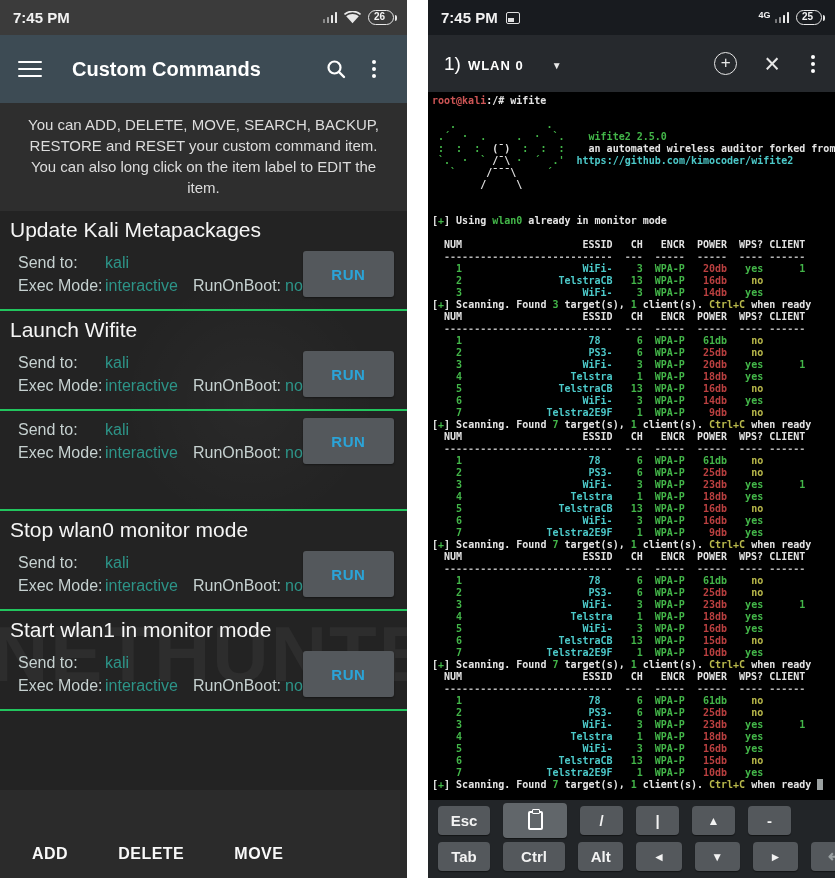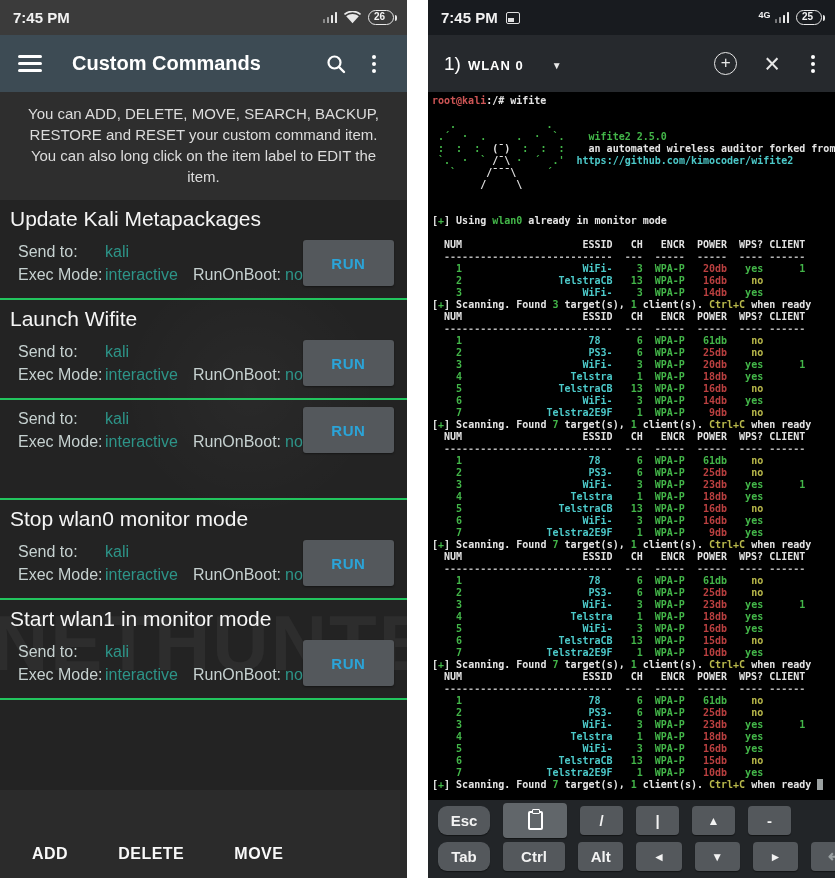--- a/index.html
+++ b/index.html
@@ -12,21 +12,21 @@
   .l-status { height: 35px; background: #3b3b3b; color: #f2f2f2; display: flex; align-items: center; padding: 0 13px; font-size: 15px; font-weight: bold; flex: none; }
   .status-right { margin-left: auto; display: flex; align-items: center; gap: 7px; }
   .sig { display: flex; align-items: flex-end; gap: 1.5px; height: 11px; }
   .sig i { width: 2.5px; background: #e8e8e8; border-radius: 0.5px; }
   .sig i:nth-child(1){height:4px;opacity:.45} .sig i:nth-child(2){height:6px;opacity:.6}
   .sig i:nth-child(3){height:8px} .sig i:nth-child(4){height:11px}
   .batt { position: relative; border: 1.5px solid #e8e8e8; border-radius: 8px; height: 15px; min-width: 26px; font-size: 10px; font-weight: bold; line-height: 12px; padding: 0 5px; color: #f2f2f2; }
   .batt::after { content:""; position:absolute; right:-4px; top:4px; width:2.5px; height:6px; background:#e8e8e8; border-radius:0 2px 2px 0; }
   .net4g { font-size: 9px; font-weight: bold; letter-spacing: 0; margin-right: -3px; transform: translateY(-3px); }
 
-  .l-header { height: 57px; background: var(--appbar); display: flex; align-items: center; padding: 12px 18px; flex: none; }
+  .l-header { height: 68px; background: var(--appbar); display: flex; align-items: center; padding: 12px 18px; flex: none; }
   .hamburger { width: 24px; height: 17px; display: flex; flex-direction: column; justify-content: space-between; cursor: pointer; }
   .hamburger i { height: 2.8px; background: #fff; border-radius: 2px; }
   .l-title { color: #fff; font-size: 20px; font-weight: bold; margin-left: 30px; margin-right: auto; }
   .icon-btn { display: flex; align-items: center; justify-content: center; width: 30px; height: 30px; cursor: pointer; }
   .vdots { display: flex; flex-direction: column; gap: 3px; }
   .vdots i { width: 4px; height: 4px; background: #fff; border-radius: 50%; }
 
   .l-info { background: #2e2e2e; color: #dcdcdc; font-size: 15px; line-height: 21px; text-align: center; padding: 11px 16px 13px; flex: none; }
 
   .l-list { background: #232323; flex: 1; position: relative; overflow: hidden; }
@@ -62,21 +62,21 @@
   .c-fg { color: var(--term_fg); } .c-red { color: var(--red); } .c-green { color: var(--green); }
   .c-cyan { color: var(--cyan); } .c-yellow { color: var(--yellow); } .c-dred { color: var(--power_red); }
   .c-gray { color: #b4b4b4; }
   .cursor { display: inline-block; width: 6px; height: 11px; background: #9ba1a1; vertical-align: -2px; }
 
   .keyboard { height: 78px; background: #222528; padding: 6px 0 8px 10px; display: flex; flex-direction: column; gap: 7px; flex: none; overflow: hidden; }
   .krow { display: flex; gap: 13px; height: 29px; }
   .krow.row1 { padding-right: 44px; }
   .key { background: #54585c; border: none; border-radius: 4px; color: #f2f2f2; font-family: "Liberation Sans", sans-serif; font-weight: bold; font-size: 15px; display: flex; align-items: center; justify-content: center; height: 29px; flex: 1; cursor: pointer; box-shadow: 0 1px 1px rgba(0,0,0,0.45); }
   .key.arrow { font-size: 12px; }
-  .key.k-esc, .key.k-tab { flex: 0 0 52px; border-radius: 9px; }
+  .key.k-esc, .key.k-tab { flex: 0 0 52px; }
   .key.k-paste { flex: 0 0 64px; height: 35px; margin-top: -3px; background: #61666a; }
   .key.k-ctrl { flex: 0 0 62px; }
   .key.k-enter { flex: 0 0 48px; margin-right: -24px; color: #9aa0a2; font-size: 17px; }
   .clip { width: 15px; height: 19px; border: 2px solid #fff; border-radius: 2px; position: relative; }
   .clip::before { content:""; position:absolute; top:-4px; left:2.5px; width:6px; height:3px; background:#61666a; border:1.5px solid #fff; border-radius:1px; }
 
   .search-svg, .wifi-svg { display: block; }
 </style>
 </head>
 <body>

